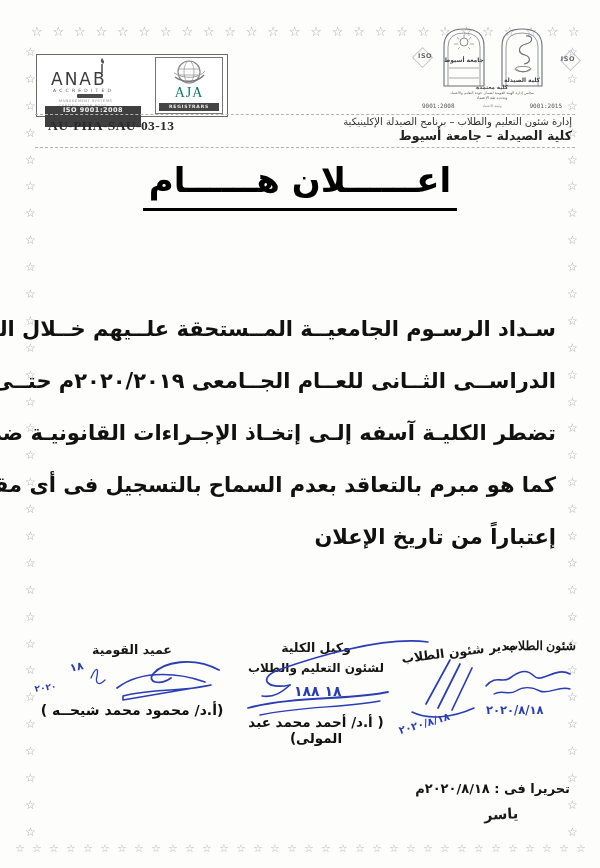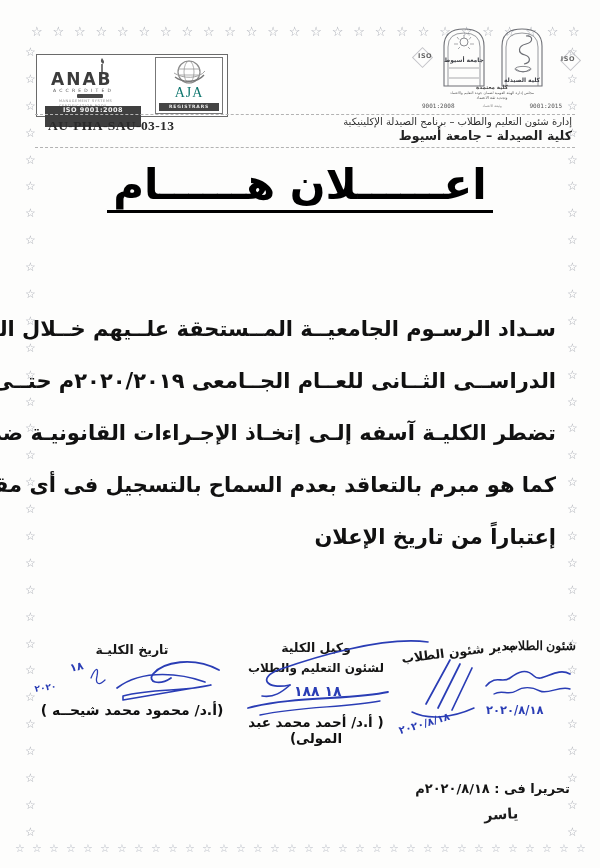--- a/index.html
+++ b/index.html
@@ -9,21 +9,21 @@
   .stars{position:absolute;color:#a9acb5;display:flex;justify-content:space-between;pointer-events:none;}
   .stars span{display:block;line-height:1;}
   .stars-top{left:31px;right:20px;top:25px;font-size:13px;}
   .stars-bottom{left:15px;right:14px;top:843px;font-size:11px;color:#b6bac4;}
   .stars-left{left:23px;top:46px;height:792px;width:15px;flex-direction:column;align-items:center;font-size:12px;}
   .stars-right{right:20px;top:46px;height:792px;width:15px;flex-direction:column;align-items:center;font-size:12px;}
   
   .cert-box{position:absolute;left:36px;top:54px;width:190px;height:61px;border:1.5px solid #6a6a6a;
             background:#fff;display:flex;}
   .anab{position:relative;width:118px;height:100%;}
-  .anab-name{position:absolute;left:14px;top:14px;font-size:17px;font-weight:bold;letter-spacing:2px;color:#3c3c3c;}
+  .anab-name{position:absolute;left:14px;top:14px;font-size:17px;font-weight:normal;letter-spacing:2px;color:#3c3c3c;}
   .torch{position:absolute;left:60px;top:3px;width:10px;height:16px;}
   .anab-accr{position:absolute;left:16px;top:33px;font-size:4.5px;letter-spacing:3.2px;color:#555;}
   .anab-pill{position:absolute;left:40px;top:39px;width:26px;height:4px;background:#4a4a4a;border-radius:1px;}
   .anab-tiny{position:absolute;left:22px;top:44px;font-size:3.5px;letter-spacing:.6px;color:#8a8a8a;line-height:1.3;}
   .anab-badge{position:absolute;left:8px;top:51px;width:96px;height:21px;background:#3f3f3f;color:#f2f2f2;
               font-size:6.5px;font-weight:bold;text-align:center;line-height:9px;letter-spacing:.5px;}
   .aja{position:relative;width:66px;height:55px;margin:2px 2px 0 0;border:1.2px solid #777;background:#fff;}
   .aja-globe{position:absolute;left:17px;top:1px;}
   .aja-name{position:absolute;left:0;right:0;top:27px;text-align:center;font-family:"Liberation Serif",serif;
             font-size:14px;letter-spacing:1px;color:#0f766e;}
@@ -46,22 +46,22 @@
   .accr-iso .m{font-size:3.5px;color:#8a8a8a;}
   
   .dash{position:absolute;left:35px;right:25px;border-top:1.5px dashed #b3b3b3;}
   .dash1{top:114px;}
   .dash2{top:147px;}
   .dept{position:absolute;right:28px;top:116px;text-align:right;direction:rtl;}
   .dept .d1{font-size:10px;color:#2e2e2e;}
   .dept .d2{font-size:12.5px;font-weight:bold;color:#222;margin-top:1px;}
   
   .title-wrap{position:absolute;left:0;right:0;top:160px;text-align:center;}
-  .title{display:inline-block;direction:rtl;font-size:42px;font-weight:bold;color:#000;
-         border-bottom:3.5px solid #000;padding:0 6px 1px 6px;}
+  .title{display:inline-block;direction:rtl;font-size:34px;font-weight:bold;color:#000;
+         border-bottom:3.5px solid #000;padding:0 6px 8px 6px;}
   .subtitle{position:absolute;left:0;right:0;top:231px;text-align:center;direction:rtl;
             font-size:22px;font-weight:bold;color:#0a0a0a;}
   
   .body-text{position:absolute;left:45px;right:44px;top:303px;direction:rtl;}
   .bline{height:52px;line-height:52px;font-size:21px;font-weight:bold;color:#111;
          text-align:justify;text-align-last:justify;white-space:nowrap;}
   .bline.first{padding-right:8px;}
   .bline.last{text-align-last:right;}
   
   .sig{position:absolute;}
@@ -328,21 +328,21 @@
       <path class="ink" stroke-width="1.7" d="M196 2 C150 -4 80 18 46 30 C26 38 34 50 58 45"></path>
       <path class="ink" stroke-width="1.6" d="M58 45 C50 52 42 58 30 56"></path>
       <text class="inktxt" x="62" y="56" font-size="14">١٨ ١٨٨</text>
       <path class="ink" stroke-width="1.8" d="M16 68 C60 56 120 60 156 52"></path>
       <path class="ink" stroke-width="1.4" d="M28 75 C70 66 112 68 148 61"></path>
     </svg>
     <div class="sig-name name-vd">( أ.د/ أحمد محمد عبد المولى)</div>
   </div>
 
   <div class="sig sig-left">
-    <div class="sig-label lbl-dean">تاريخ الكليـة</div>
+    <div class="sig-label lbl-dean">عميد القومية</div>
     <svg class="sigsvg" style="left:0;top:12px;" width="198" height="52" viewBox="0 0 198 52">
       <text class="inktxt" x="38" y="18" font-size="11" transform="rotate(-14 38 18)">١٨</text>
       <text class="inktxt" x="2" y="38" font-size="9" transform="rotate(-8 2 38)">٢٠٢٠</text>
       <path class="ink" stroke-width="1.8" d="M186 16 C160 2 130 8 120 20 C114 28 126 32 138 24"></path>
       <path class="ink" stroke-width="1.7" d="M84 34 C110 14 150 20 172 28"></path>
       <path class="ink" stroke-width="1.6" d="M90 42 C120 34 152 38 178 31 L90 46 Z"></path>
       <path class="ink" stroke-width="1.3" d="M58 24 c4 -10 8 -12 6 -2 c-2 8 2 10 8 4"></path>
     </svg>
     <div class="sig-name name-dean">(أ.د/ محمود محمد شيحــه )</div>
   </div>

